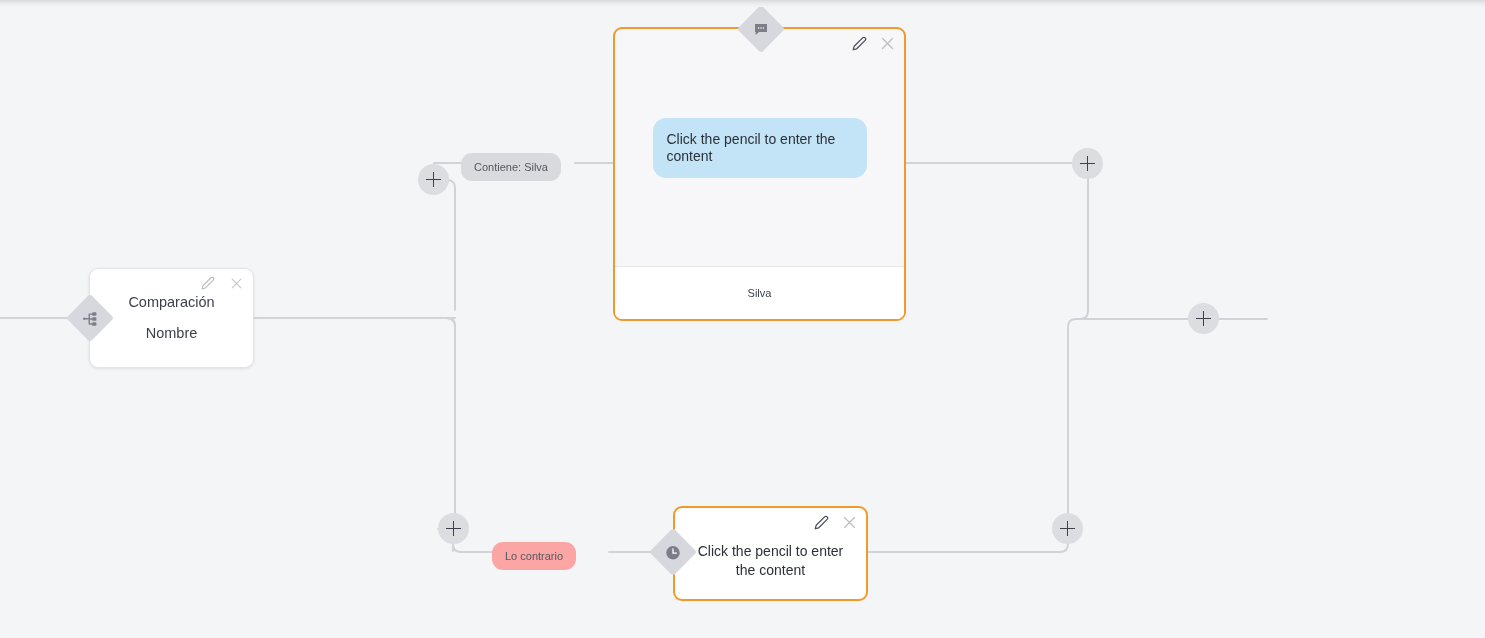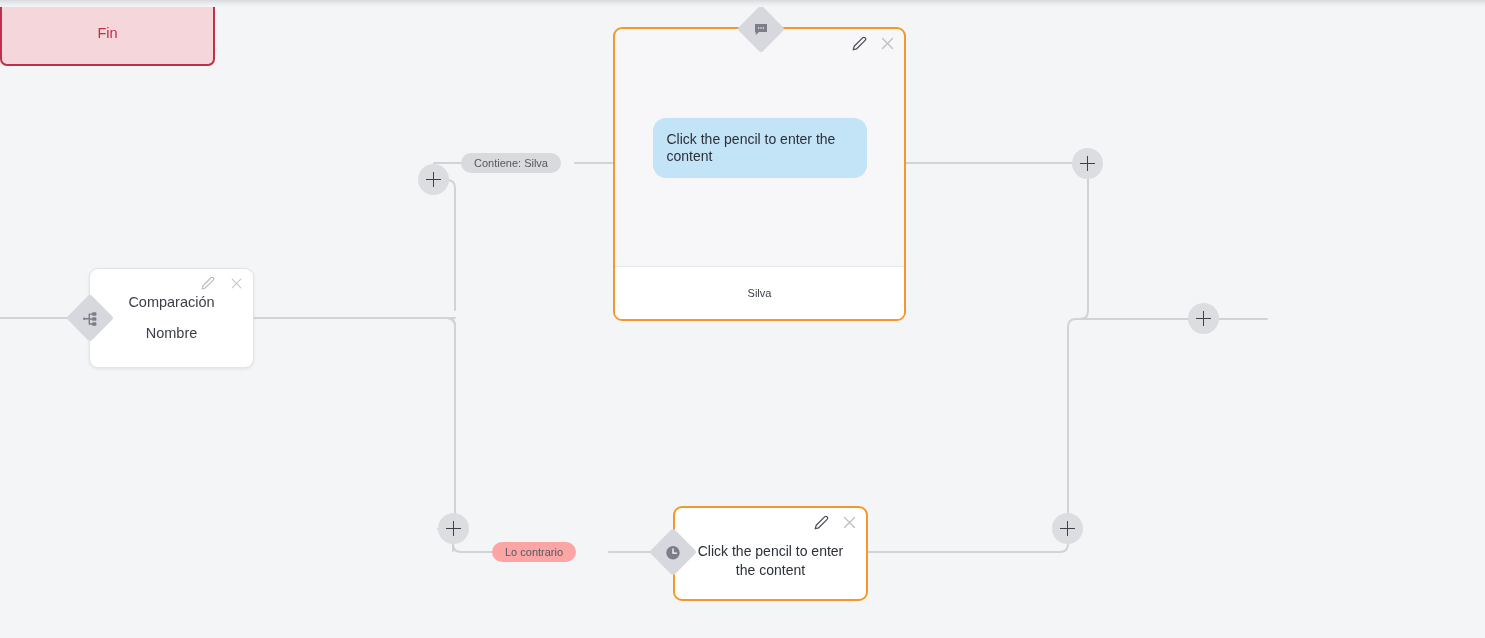--- a/index.html
+++ b/index.html
@@ -202,21 +202,21 @@
   #plus-4 { left: 1052px; top: 513px; }
   #plus-5 { left: 1188px; top: 303px; }
 
   
   .edge-label {
     position: absolute;
     z-index: 18;
     font-size: 11px;
     color: #55585f;
     border-radius: 11px;
-    height: 20px;
+    height: 28px;
     display: flex;
     align-items: center;
     justify-content: center;
     padding: 0 13px;
     white-space: nowrap;
   }
   #label-contiene {
     left: 461px; top: 153px;
     background: #d9dadd;
   }
@@ -342,23 +342,20 @@
 
   <div id="diamond-wait" class="diamond">
     <span class="dg">
       <svg width="17" height="17" viewBox="0 0 24 24">
         <circle cx="12" cy="12" r="9.5" fill="#7b7e88"></circle>
         <path d="M12 6.5v6h5" fill="none" stroke="#ffffff" stroke-width="1.8" stroke-linecap="round"></path>
       </svg>
     </span>
   </div>
 
-  <div id="node-end">
-    <span class="end-label">Fin</span>
-  </div>
 
   <div id="label-contiene" class="edge-label">Contiene: Silva</div>
   <div id="label-contrario" class="edge-label">Lo contrario</div>
 
   <div id="plus-1" class="plus"></div>
   <div id="plus-2" class="plus"></div>
   <div id="plus-3" class="plus"></div>
   <div id="plus-4" class="plus"></div>
   <div id="plus-5" class="plus"></div>
 

